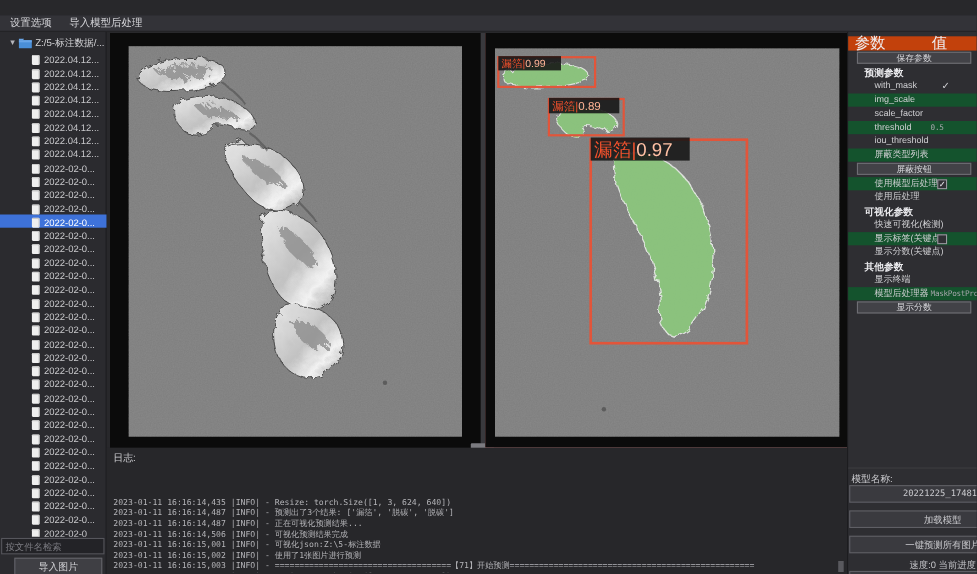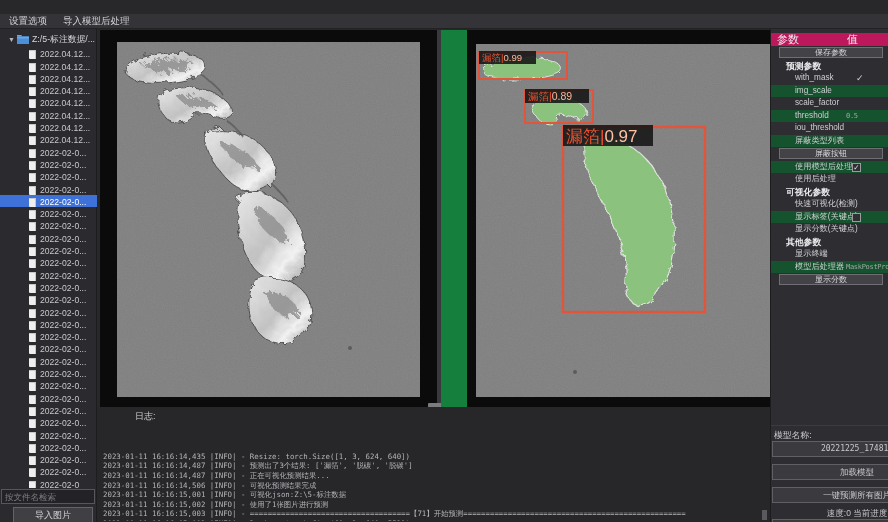--- a/index.html
+++ b/index.html
@@ -32,37 +32,37 @@
   .trow.selected .tlabel { color:#ffffff; }
   .search-box { position:absolute; left:1px; top:460px; width:94px; height:15px; background:#232327;
     border:1px solid #56565c; color:#cfcfd4; font-size:8.5px; padding:0 3px;
     font-family:"Liberation Sans", sans-serif; }
   .search-box::placeholder { color:#7c7c82; }
   .import-btn { position:absolute; left:13px; top:478px; width:80px; height:16px; background:#3f3f44;
     border:1px solid #63636a; color:#d2d2d6; font-size:9px; text-align:center; line-height:14px; }
 
   
   .panel-left  { position:absolute; left:100px; top:30px; width:337px; height:377px; background:#0b0b0b; }
-  .panel-right { position:absolute; left:441px; top:30px; width:329px; height:377px; background:#15803d;padding-left:26px; }
+  .panel-right { position:absolute; left:441px; top:30px; width:329px; height:377px; background:#fca5a5; }
   .v-divider { position:absolute; left:437px; top:30px; width:4px; height:373px; background:#39393d; }
   .splitter-grip { position:absolute; left:428px; top:403px; width:21px; height:5px; background:#7b7b80; border-radius:1px; }
 
   
   .log-area { position:absolute; left:97px; top:407px; width:673px; height:115px; background:#27272a; }
-  .log-title { position:absolute; left:6px; top:3px; font-size:9px; color:#cfcfd2;margin-left:32px; }
+  .log-title { position:absolute; left:6px; top:3px; font-size:9px; color:#cfcfd2; }
   .log-lines { position:absolute; left:6px; top:16px; width:664px; height:98px; overflow:hidden;
     font-family:"DejaVu Sans Mono", monospace; font-size:7.4px; line-height:9.6px; color:#b4b4b8;
     white-space:pre; }
   .log-scroll-thumb { position:absolute; right:3px; bottom:2px; width:5px; height:10px; background:#59595e; }
 
   
   .right-panel { position:absolute; left:770px; top:29px; width:118px; height:493px; background:#2e2e32;
     border-left:1px solid #1c1c1f; overflow:hidden; }
-  .p-header { position:absolute; left:0; top:4px; width:118px; height:13px; background:#be185d;
-    font-size:11px; color:#ededf0; line-height:13px; }
+  .p-header { position:absolute; left:0; top:4px; width:118px; height:13px; background:#c2410c;
+    font-size:14px; color:#ededf0; line-height:13px; }
   .p-header .h-param { position:absolute; left:6px; }
   .p-header .h-value { position:absolute; left:76px; }
   .p-rows { position:absolute; left:0; top:17px; width:118px; }
   .prow { position:relative; height:12.5px; line-height:12.5px; }
   .prow.s-light { background:#14532d; }
   .prow .plabel { display:block; padding-left:12px; font-size:8.2px; color:#cfcfd2; white-space:nowrap;margin-left:12px; }
   .prow.t-section .plabel { padding-left:3px; font-weight:bold; font-size:8.8px; color:#eaeaed; }
   .prow.t-button { background:transparent; }
   .prow.t-button .plabel { margin:1px 0 0 8px; padding:0; width:104px; height:10.5px; line-height:10px;
     text-align:center; background:#424247; border:1px solid #6e6e74; font-size:8px; color:#d8d8dc; }

